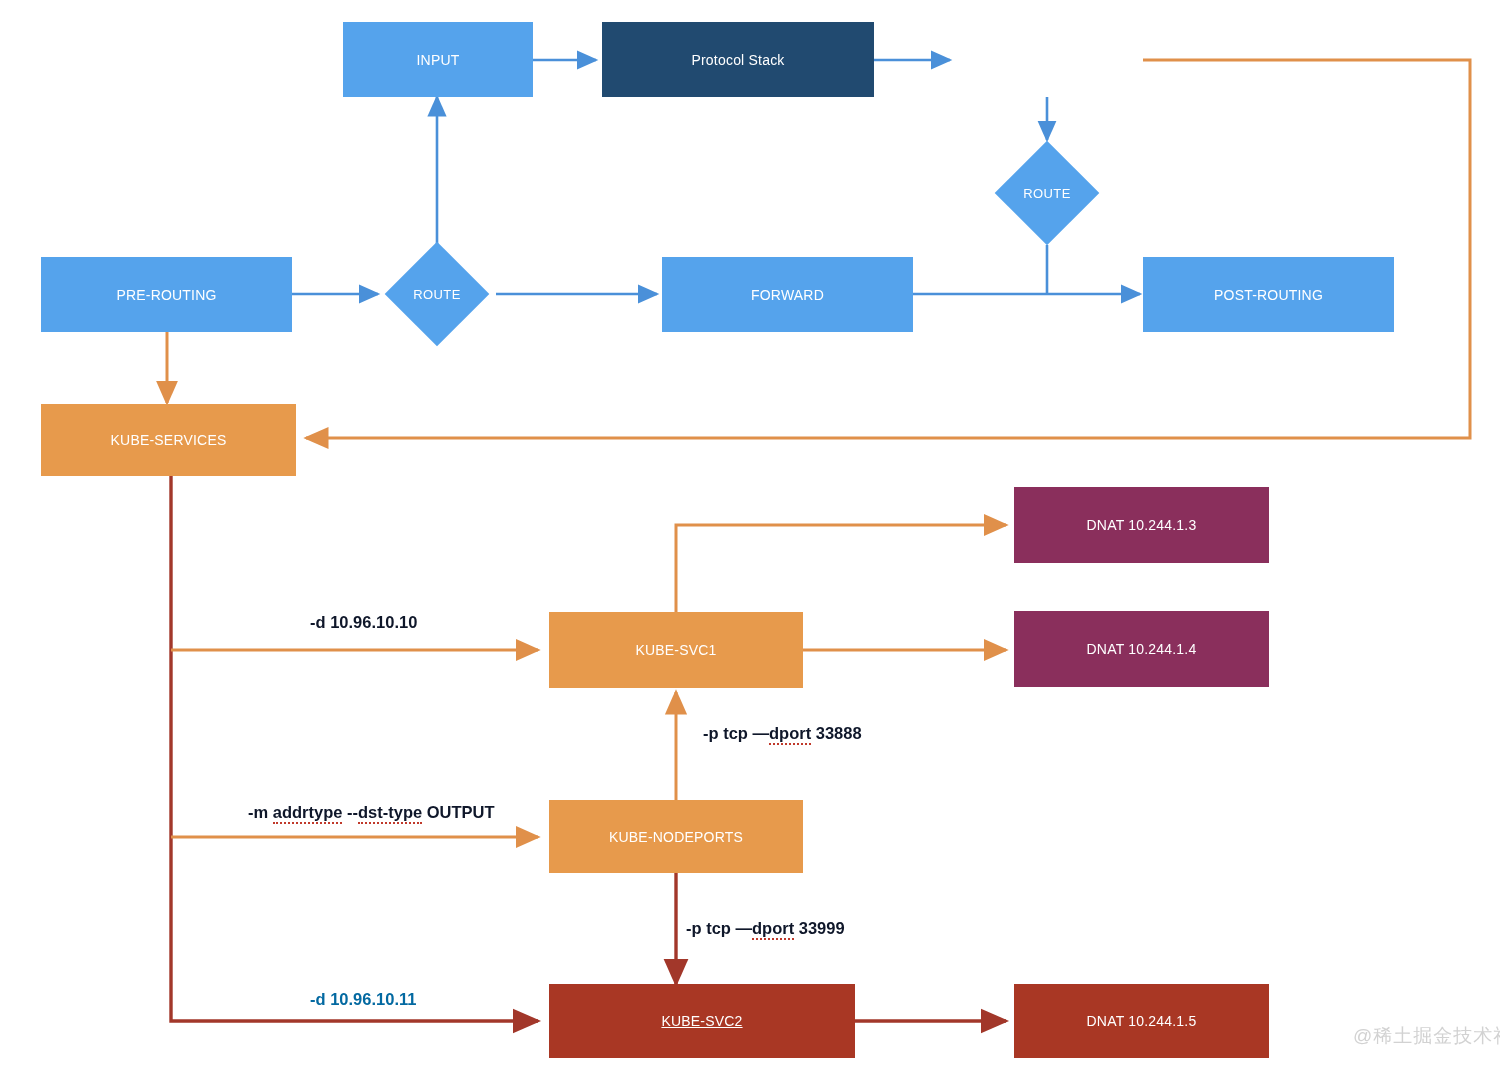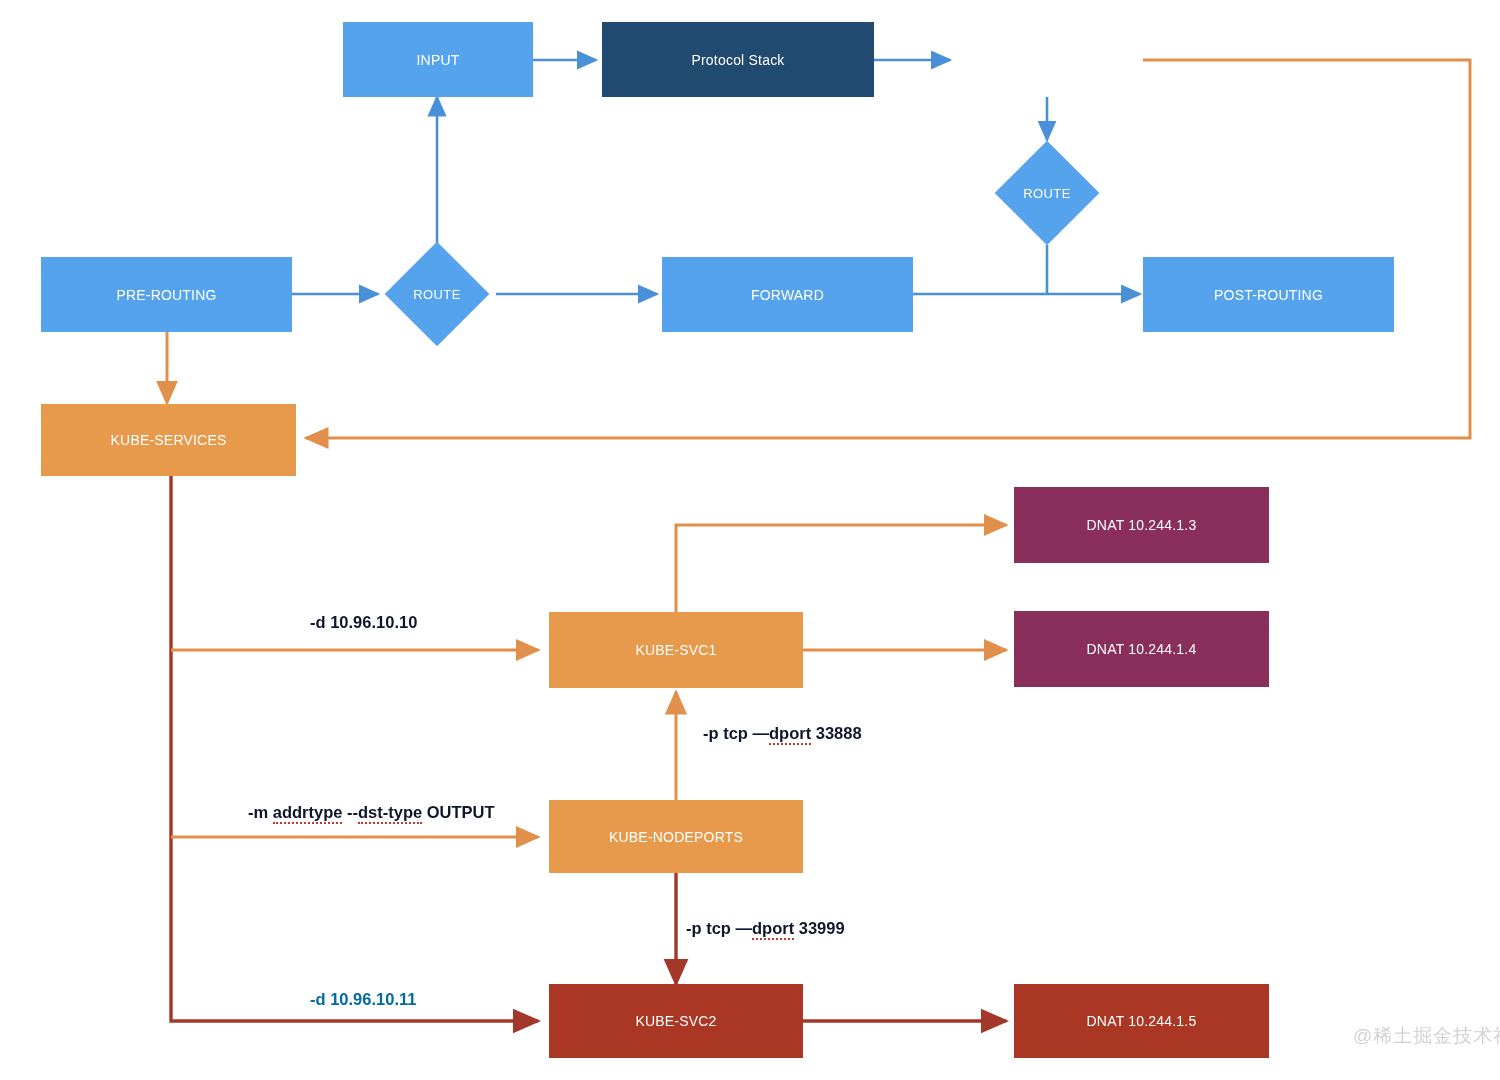--- a/index.html
+++ b/index.html
@@ -179,21 +179,21 @@
   </div>
 
   <div class="node node-box node-orange" style="left:549px;top:612px;width:254px;height:76px;">
     <span>KUBE-SVC1</span>
   </div>
 
   <div class="node node-box node-orange" style="left:549px;top:800px;width:254px;height:73px;">
     <span>KUBE-NODEPORTS</span>
   </div>
 
-  <div class="node node-box node-brick" style="left:549px;top:984px;width:254px;height:74px;">
+  <div class="node node-box node-brick" style="left:549px;top:984px;width:306px;height:74px;text-decoration:underline;">
     <span>KUBE-SVC2</span>
   </div>
 
   <div class="edge-label lbl-orange" style="left:310px;top:613px;">
     <span>-d 10.96.10.10</span>
   </div>
 
   <div class="edge-label lbl-orange" style="left:248px;top:803px;">
     <span>-m </span><span class="sp">addrtype</span><span> --</span><span class="sp">dst-type</span><span> OUTPUT</span>
   </div>

